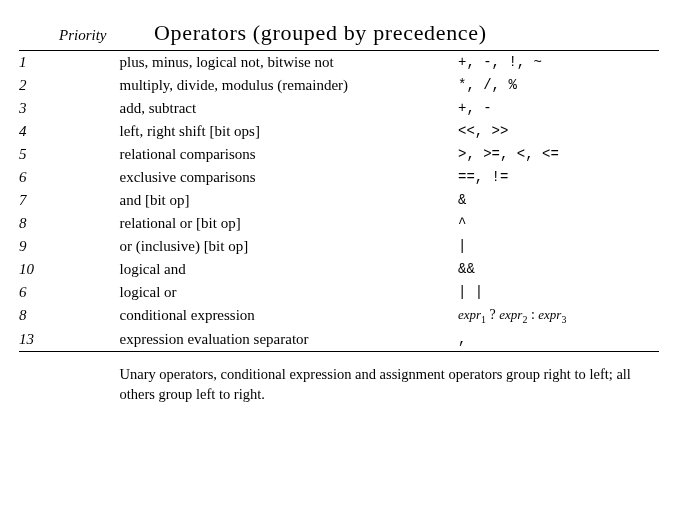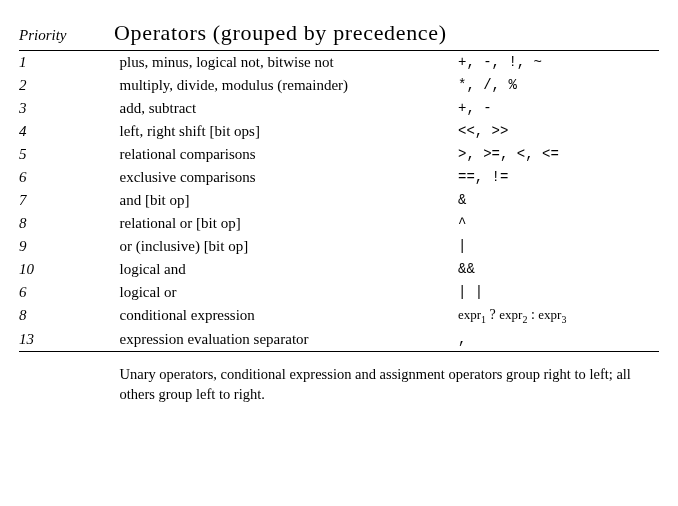--- a/index.html
+++ b/index.html
@@ -30,20 +30,21 @@
       align-items: baseline;
       margin-bottom: 4px;
     }
 
     .priority-label {
       font-size: 15px;
       width: 95px;
       flex-shrink: 0;
       font-style: italic;
       padding-top: 6px;
+      margin-left: 40px;
     }
 
     .table-title {
       font-size: 22px;
       font-weight: normal;
       letter-spacing: 0.03em;
     }
 
     .main-table {
       width: 100%;
@@ -81,20 +82,21 @@
       font-size: 14px;
     }
 
     .note-row td {
       padding-top: 12px;
       font-size: 14.5px;
       line-height: 1.4;
     }
 
     .italic-expr {
+      font-style: italic;
       font-family: 'Times New Roman', Times, serif;
       font-size: 13px;
     }
 
     .subscript {
       font-size: 10px;
       vertical-align: sub;
     }
 
     .ternary-ops {

